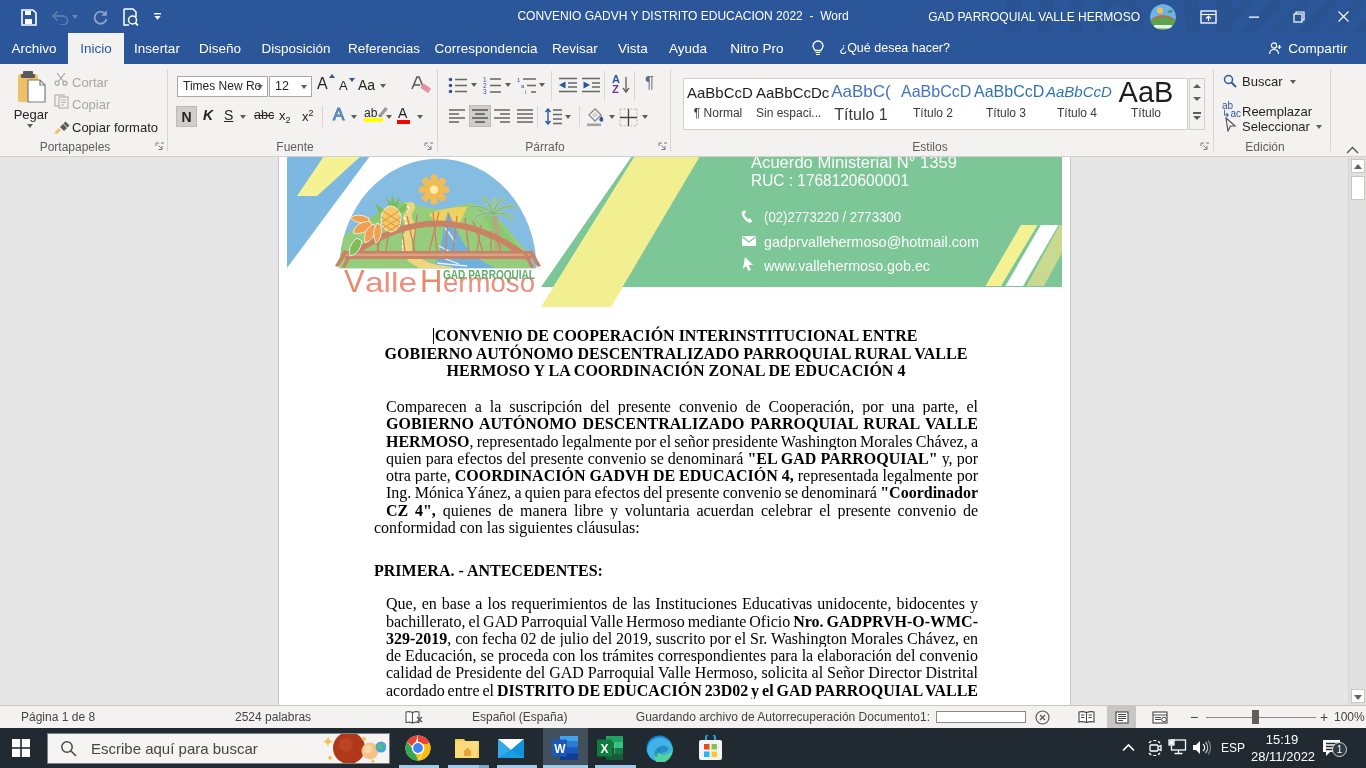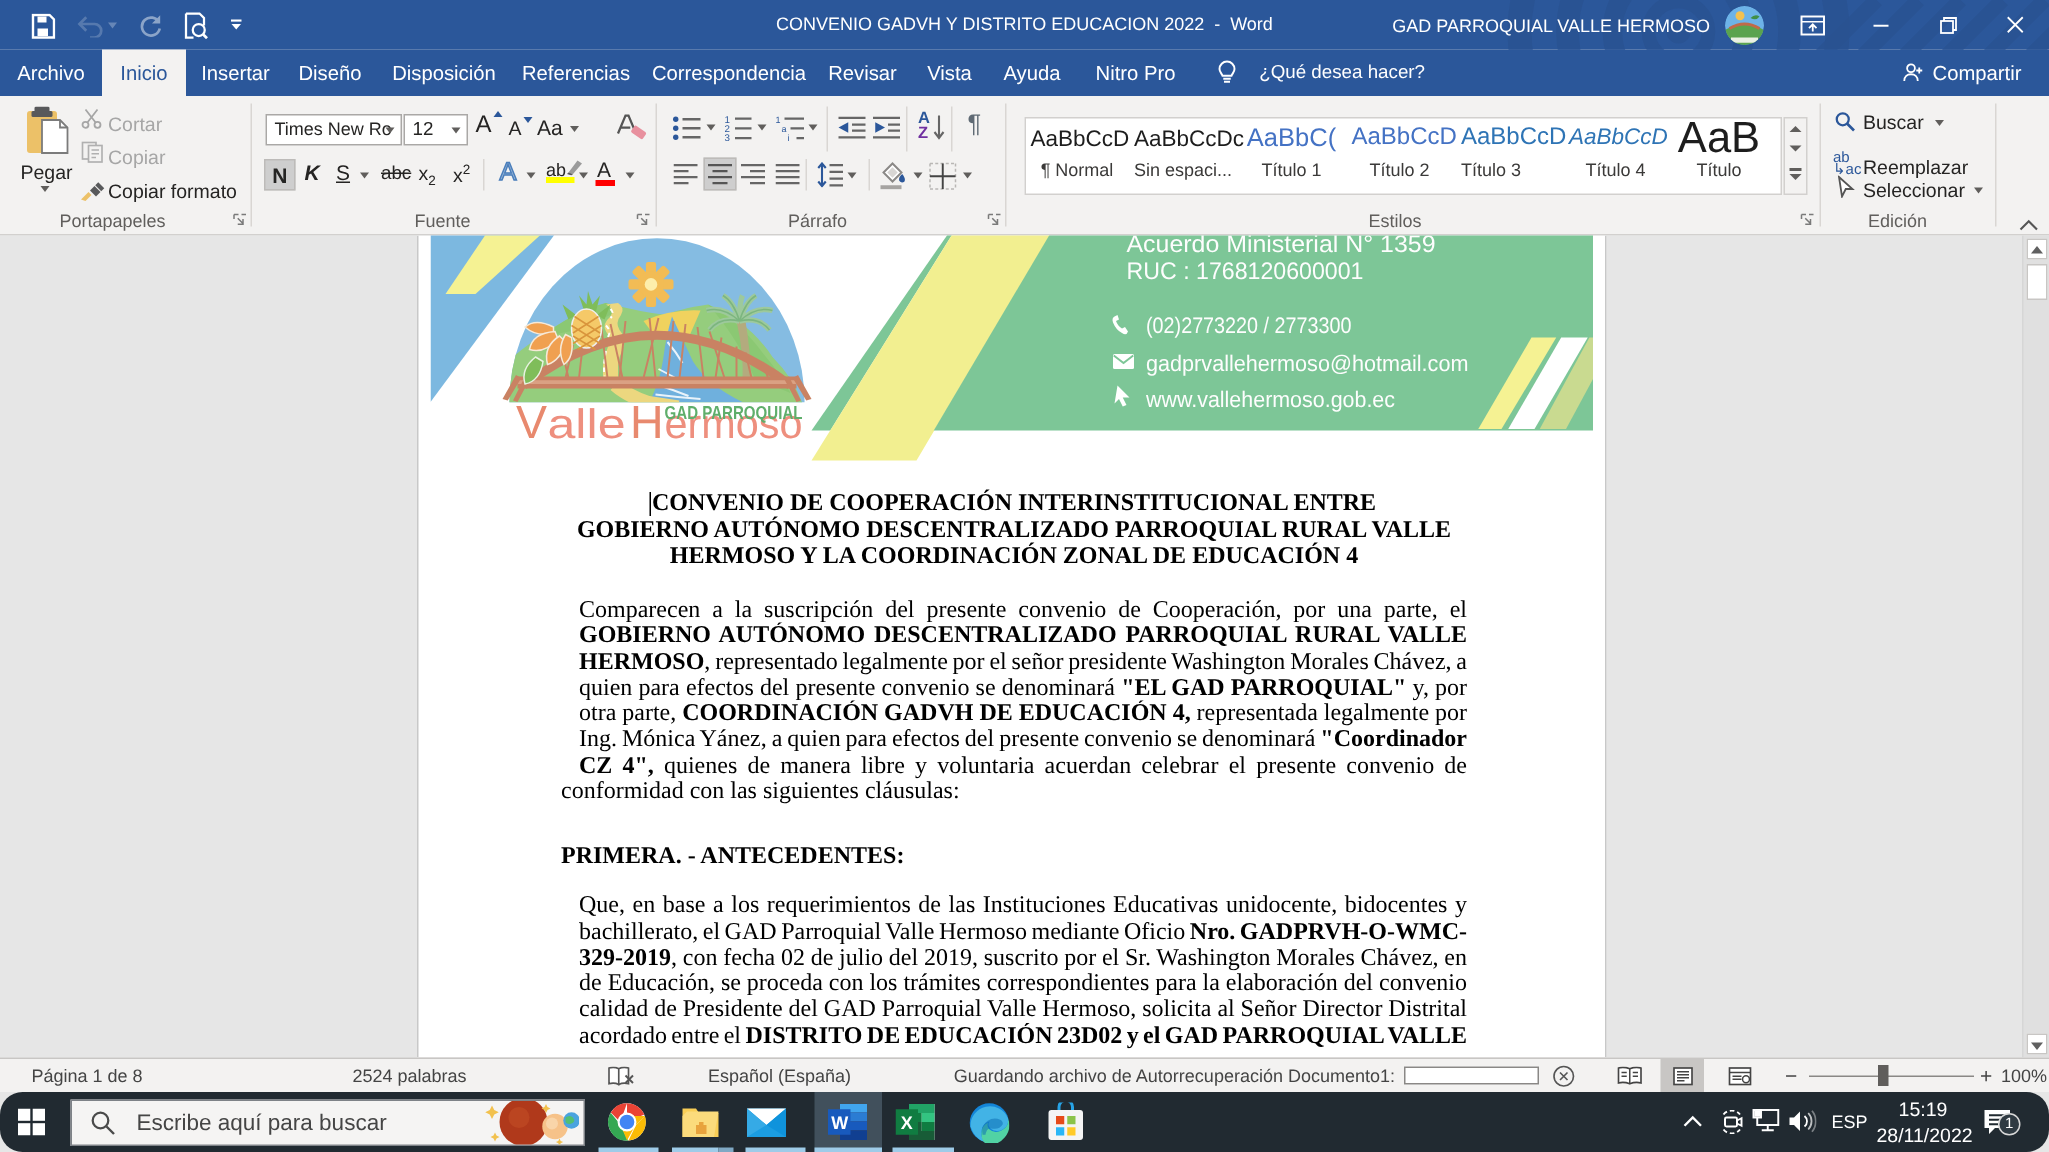--- a/index.html
+++ b/index.html
@@ -34,21 +34,21 @@
 #page { position:absolute; left:278px; top:0px; width:793px; height:548px; background:#fff; border-left:1px solid #c8c8c8;border-right:1px solid #c8c8c8; }
 .doctext { position:absolute; left:95px; width:604px; font-family:"Liberation Serif", serif; font-size:16px; color:#000; line-height:17.25px; }
 .jline { text-align:justify; height:17.25px; overflow:hidden; word-spacing:-1.2px;margin-left:12px; }
 .jline::after { content:""; display:inline-block; width:100%; }
 #scrollbar { position:absolute; right:0; top:0; width:18px; height:548px; background:#e0e0e0; border-left:1px solid #d6d6d6; }
 
 
 #statusbar { position:absolute; left:0; top:705px; width:1366px; height:23px; background:#f3f2f1; border-top:1px solid #c8c6c4; font-size:12px; color:#444; }
 
 
-#taskbar { position:absolute; left:0; top:728px; width:1366px; height:40px; background:#212a31;border-radius:15px; }
+#taskbar { position:absolute; left:0; top:728px; width:1366px; height:40px; background:#212a31; }
 </style>
 </head>
 <body>
 <div id="titlebar">
   <div class="deco"><svg width="420" height="63">
     <g fill="none" stroke="#2a5290" opacity=".75">
       <circle cx="173" cy="21" r="20" stroke-width="9"></circle>
       <circle cx="173" cy="21" r="44" stroke-width="13"></circle>
       <circle cx="173" cy="21" r="74" stroke-width="15"></circle>
       <circle cx="173" cy="21" r="106" stroke-width="16"></circle>
@@ -329,25 +329,25 @@
   <svg class="glauncher" style="left:658px" width="10" height="10">
       <path d="M1 1 v3 M1 1 h3 M3.5 3.5 L7 7 M7 4 v3.5 h-3.5 M9 1 h-3" stroke="#7a7a7a" fill="none"></path>
     </svg>
 
   <div class="abs" style="left:683px;top:14px;width:505px;height:52px;background:#fff;border:1px solid #d2d0ce;"></div>
   <div class="abs" style="left:687px;top:20px;width:62px;font-size:15px;color:#1d1d1d;text-align:center">AaBbCcD</div>
   <div class="abs" style="left:687px;top:42px;width:62px;font-size:12px;color:#3b3a39;text-align:center">¶ Normal</div>
   <div class="abs" style="left:756px;top:20px;width:64px;font-size:15px;color:#1d1d1d;text-align:center">AaBbCcDc</div>
   <div class="abs" style="left:756px;top:42px;width:64px;font-size:12px;color:#3b3a39;text-align:center;white-space:nowrap">Sin espaci...</div>
   <div class="abs" style="left:829px;top:18px;width:64px;font-size:17px;color:#4472c4;text-align:center">AaBbC​(</div>
-  <div class="abs" style="left:829px;top:42px;width:64px;font-size:12px;color:#3b3a39;text-align:center">Título 1</div>
+  <div class="abs" style="left:829px;top:42px;width:64px;font-size:16px;color:#3b3a39;text-align:center">Título 1</div>
   <div class="abs" style="left:901px;top:19px;width:64px;font-size:16px;color:#4472c4;text-align:center">AaBbCcD</div>
   <div class="abs" style="left:901px;top:42px;width:64px;font-size:12px;color:#3b3a39;text-align:center">Título 2</div>
   <div class="abs" style="left:974px;top:19px;width:64px;font-size:16px;color:#2e74b5;text-align:center">AaBbCcD</div>
-  <div class="abs" style="left:974px;top:42px;width:64px;font-size:12px;color:#3b3a39;text-align:left">Título 3</div>
+  <div class="abs" style="left:974px;top:42px;width:64px;font-size:12px;color:#3b3a39;text-align:center">Título 3</div>
   <div class="abs" style="left:1046px;top:19px;width:62px;font-size:15px;color:#2e74b5;font-style:italic;text-align:center">AaBbCcD</div>
   <div class="abs" style="left:1046px;top:42px;width:62px;font-size:12px;color:#3b3a39;text-align:center">Título 4</div>
   <div class="abs" style="left:1112px;top:12px;width:68px;font-size:29px;font-weight:400;color:#1d1d1d;text-align:center">AaB</div>
   <div class="abs" style="left:1112px;top:42px;width:68px;font-size:12px;color:#3b3a39;text-align:center">Título</div>
   <div class="abs" style="left:1189px;top:14px;width:16px;height:52px;background:#f3f2f1;border:1px solid #d2d0ce"></div>
   <div class="abs" style="left:1193px;top:20px;width:0;height:0;border-left:4px solid transparent;border-right:4px solid transparent;border-bottom:4.5px solid #605e5c"></div>
   <div class="abs" style="left:1193px;top:33px;width:0;height:0;border-left:4px solid transparent;border-right:4px solid transparent;border-top:4.5px solid #605e5c"></div>
   <div class="abs" style="left:1193px;top:48px;width:8px;height:1.5px;background:#605e5c"></div>
   <div class="abs" style="left:1193px;top:52px;width:0;height:0;border-left:4px solid transparent;border-right:4px solid transparent;border-top:4.5px solid #605e5c"></div>
   <div class="glabel" style="left:875px;width:110px">Estilos</div>

